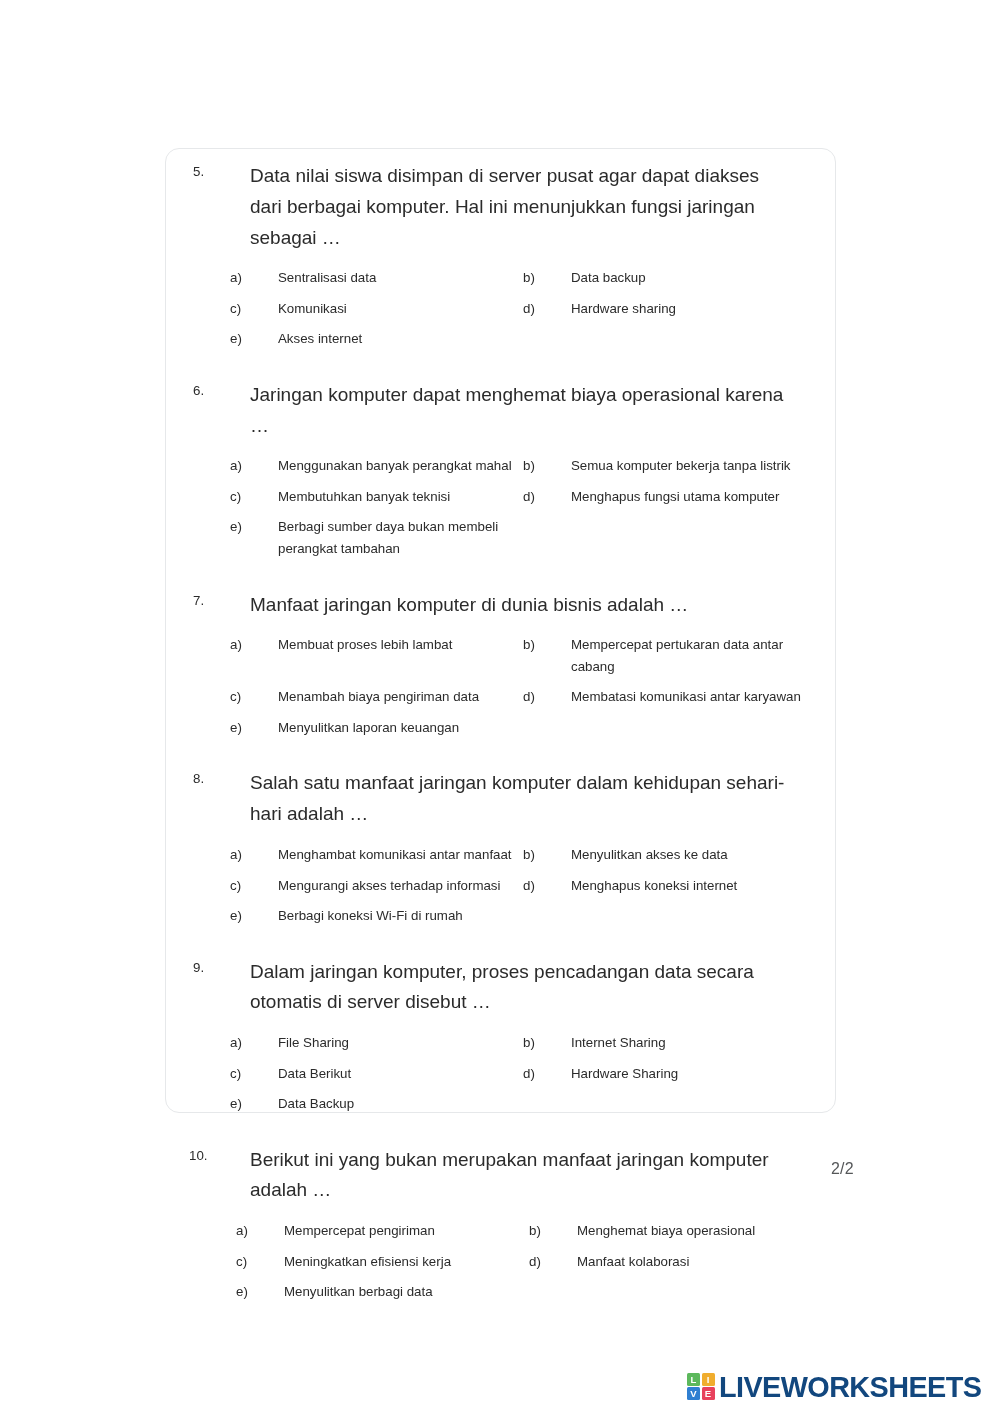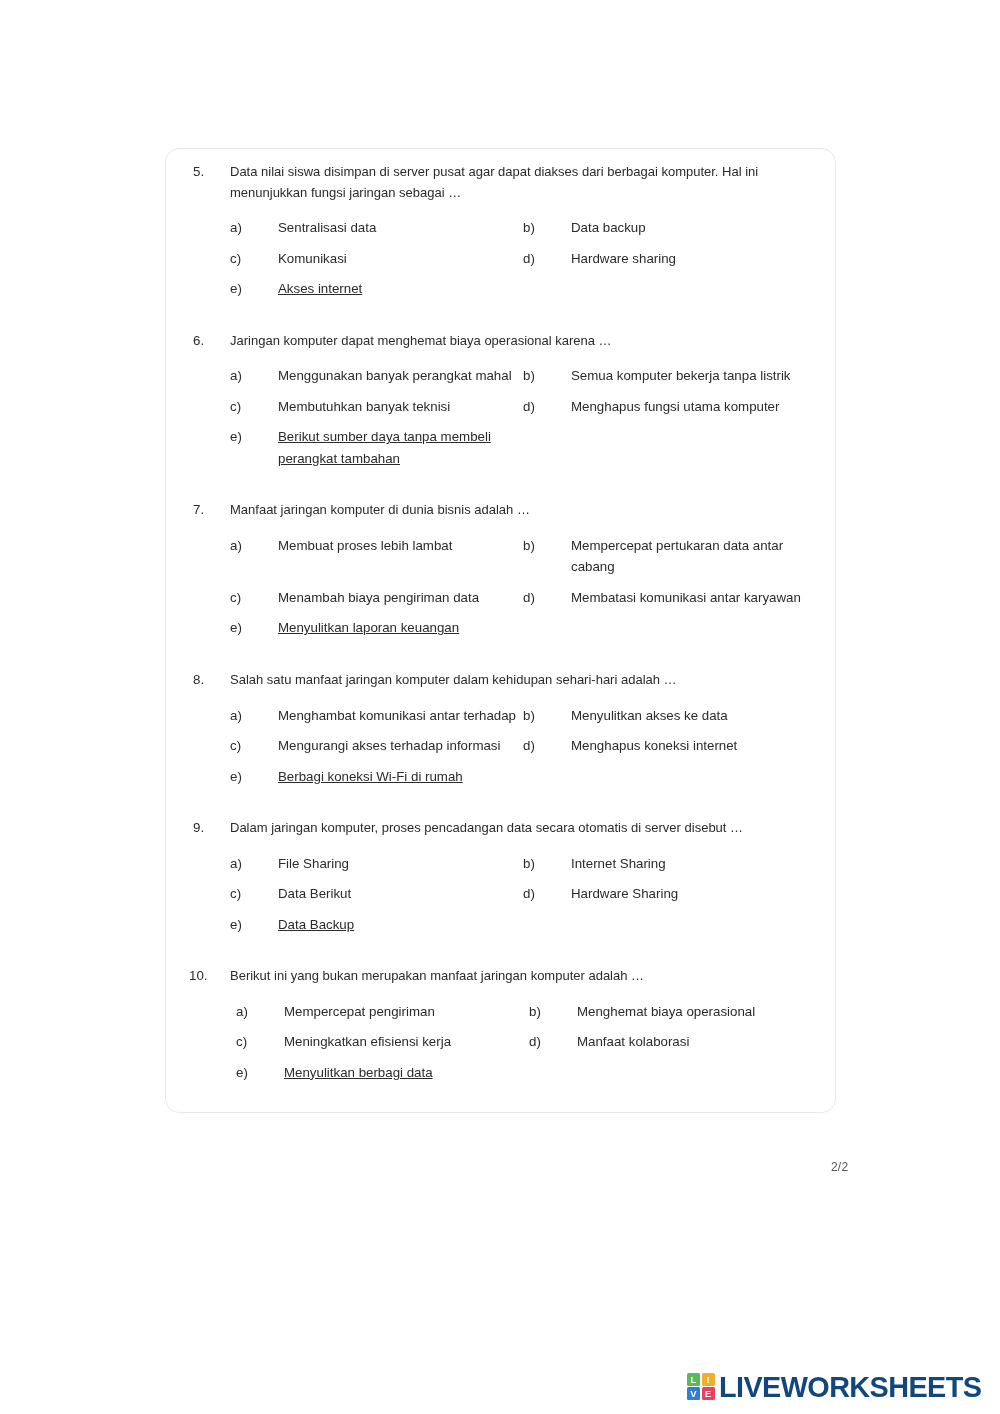--- a/index.html
+++ b/index.html
@@ -50,24 +50,25 @@
     flex: 0 0 auto;
     width: 37px;
     padding-left: 27px;
     box-sizing: content-box;
     font-size: 13.3px;
     line-height: 1.62;
     color: #2b2b2b;
   }
   .q-text {
     flex: 1 1 auto;
-    font-size: 13px;
+    font-size: 19px;
     line-height: 1.62;
     color: #2b2b2b;
     max-width: 540px;
+    margin-left: 20px;
   }
 
   
   .options {
     margin-top: 14px;
     padding-left: 64px;
     display: grid;
     grid-template-columns: 293px 1fr;
     row-gap: 9px;
     column-gap: 0;
@@ -84,28 +85,28 @@
   }
   .opt-letter {
     flex: 0 0 auto;
     width: 20px;
   }
   .opt-text {
     flex: 1 1 auto;
     margin-left: 28px;
   }
   .option.span-full { grid-column: 1 / -1; }
-  .option.span-full .opt-text { max-width: 225px; text-decoration: underline; }
+  .option.span-full .opt-text { max-width: 225px; }
 
   
   #page-number {
     position: absolute;
     left: 831px;
     top: 1160px;
-    font-size: 12px;
+    font-size: 16px;
     color: #555759;
     letter-spacing: 0.2px;
   }
 
   
   #lw-logo {
     position: absolute;
     left: 687px;
     top: 1371px;
     display: flex;
@@ -195,21 +196,21 @@
           <div class="option">
             <span class="opt-letter">c)</span>
             <span class="opt-text">Membutuhkan banyak teknisi</span>
           </div>
           <div class="option">
             <span class="opt-letter">d)</span>
             <span class="opt-text">Menghapus fungsi utama komputer</span>
           </div>
           <div class="option span-full">
             <span class="opt-letter">e)</span>
-            <span class="opt-text">Berikut sumber daya tanpa membeli perangkat tambahan</span>
+            <span class="opt-text">Berbagi sumber daya bukan membeli perangkat tambahan</span>
           </div>
         </div>
       </div>
       <div class="question">
         <div class="q-head">
           <div class="q-num">7.</div>
           <div class="q-text">Manfaat jaringan komputer di dunia bisnis adalah …</div>
         </div>
         <div class="options">
           <div class="option">
@@ -235,21 +236,21 @@
         </div>
       </div>
       <div class="question">
         <div class="q-head">
           <div class="q-num">8.</div>
           <div class="q-text">Salah satu manfaat jaringan komputer dalam kehidupan sehari-hari adalah …</div>
         </div>
         <div class="options">
           <div class="option">
             <span class="opt-letter">a)</span>
-            <span class="opt-text">Menghambat komunikasi antar terhadap</span>
+            <span class="opt-text">Menghambat komunikasi antar manfaat</span>
           </div>
           <div class="option">
             <span class="opt-letter">b)</span>
             <span class="opt-text">Menyulitkan akses ke data</span>
           </div>
           <div class="option">
             <span class="opt-letter">c)</span>
             <span class="opt-text">Mengurangi akses terhadap informasi</span>
           </div>
           <div class="option">

